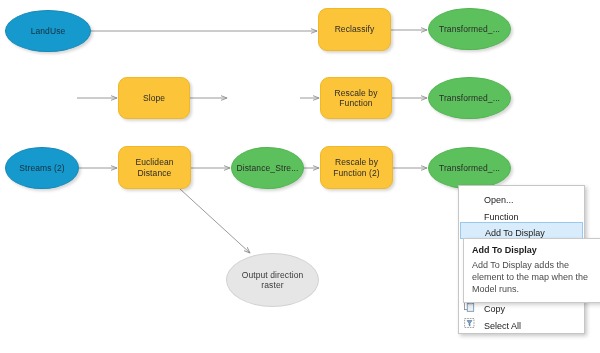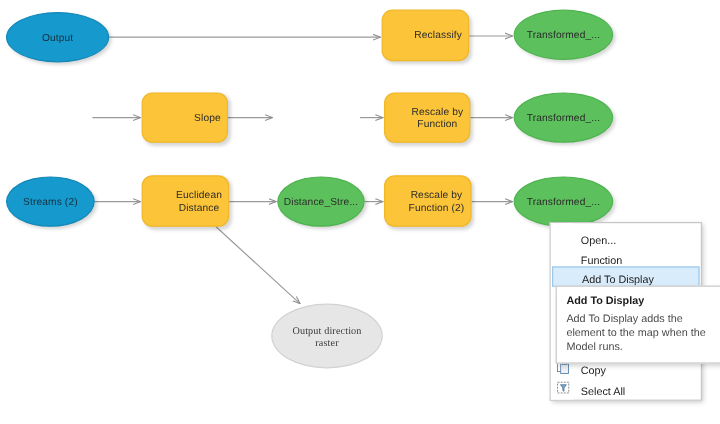--- a/index.html
+++ b/index.html
@@ -35,21 +35,20 @@
     background: #1699cd;
     border: 1px solid #1488b8;
     color: #16303f;
     box-shadow: 2px 2px 3px rgba(0,0,0,0.16);
   }
   .tool {
     background: #fcc438;
     border: 1px solid #f0b726;
     border-radius: 9px;
     box-shadow: 2px 2px 3px rgba(0,0,0,0.16);
-    justify-content: flex-end;
   }
   .output-var {
     background: #5cc15c;
     border: 1px solid #4fb44f;
     box-shadow: 2px 2px 3px rgba(0,0,0,0.16);
     justify-content: center;
   }
   .derived-var {
     background: #e6e6e6;
     border: 1px solid #d2d2d2;
@@ -143,21 +142,21 @@
       <path d="M79,168 L117,168"></path>
       <path d="M191,168 L230,168"></path>
       <path d="M304,168 L319,168"></path>
       <path d="M393,168 L427,168"></path>
 
       <path d="M180,189 L250,253"></path>
     </g>
   </svg>
 
   <div class="node ellipse input-var" style="left:5px; top:10px; width:86px; height:42px;">
-    <span>Output</span>
+    <span>LandUse</span>
   </div>
 
   <div class="node tool" style="left:318px; top:8px; width:73px; height:43px;">
     <span>Reclassify</span>
   </div>
 
   <div class="node ellipse output-var" style="left:428px; top:8px; width:83px; height:42px;">
     <span>Transformed_...</span>
   </div>
 
@@ -191,21 +190,21 @@
 
   <div class="node tool" style="left:320px; top:146px; width:73px; height:43px;">
     <span>Rescale by
 Function (2)</span>
   </div>
 
   <div class="node ellipse output-var" style="left:428px; top:147px; width:83px; height:42px;">
     <span>Transformed_...</span>
   </div>
 
-  <div class="node ellipse derived-var" style="left:226px; top:253px; width:93px; height:54px;font-family:Liberation Serif, serif;">
+  <div class="node ellipse derived-var" style="left:226px; top:253px; width:93px; height:54px;">
     <span>Output direction
 raster</span>
   </div>
 
   <div id="ctxmenu">
     <div class="gutter"></div>
 
     <div class="menu-item underline-first">
       <span>Open...</span>
     </div>

